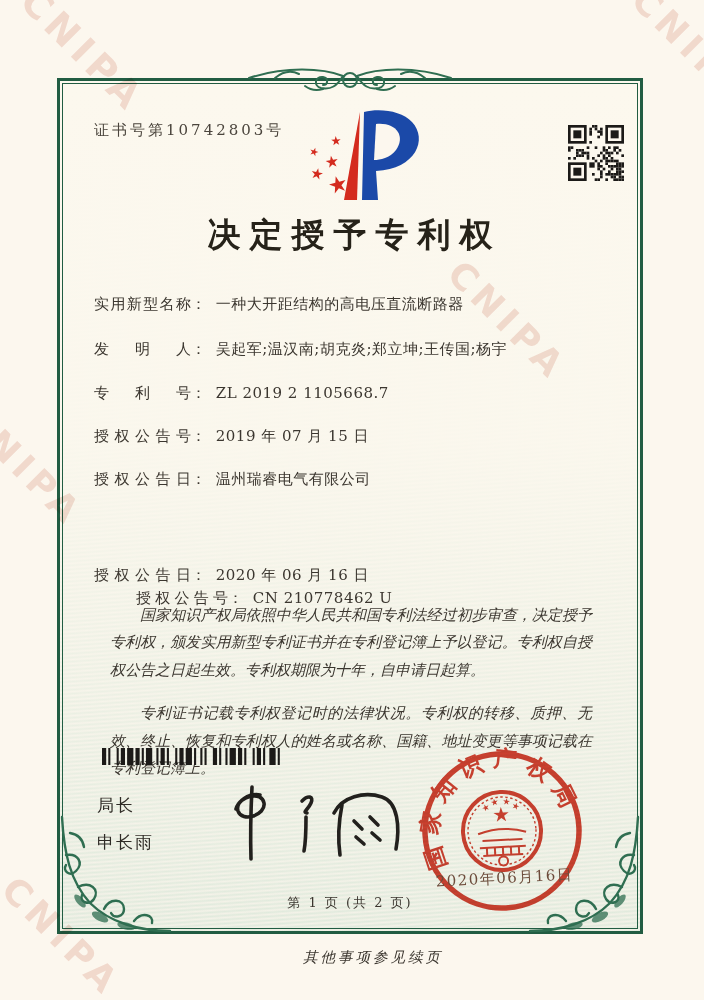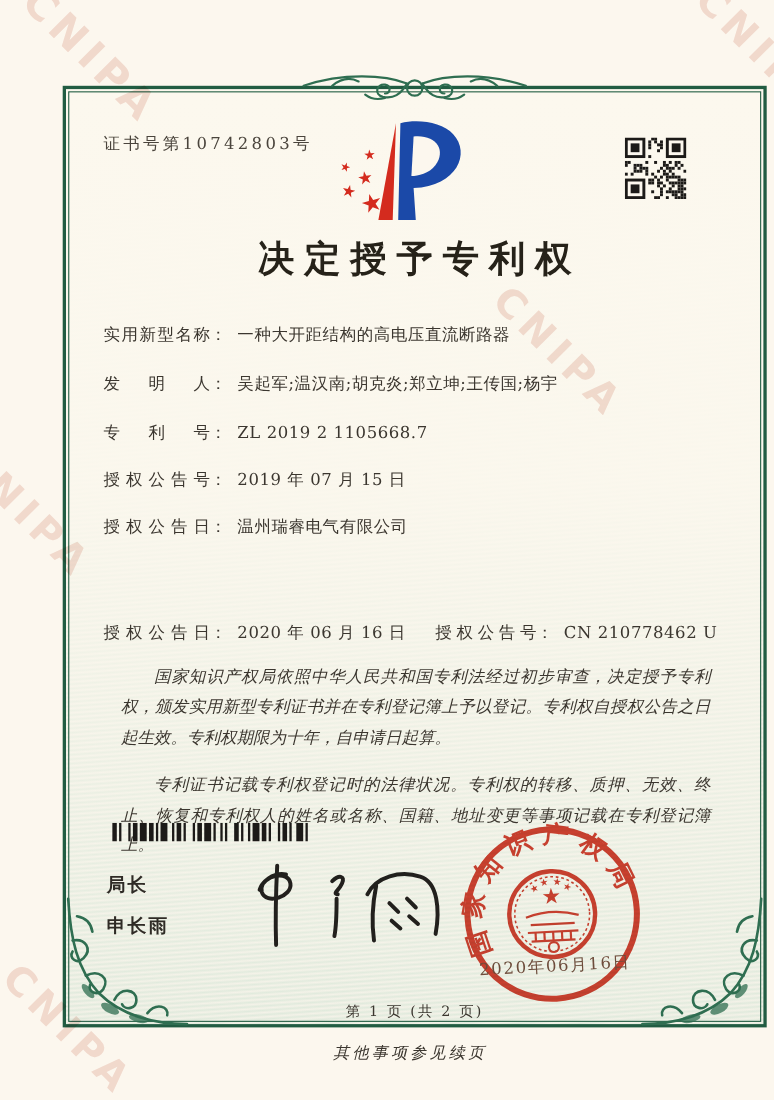--- a/index.html
+++ b/index.html
@@ -13,21 +13,21 @@
   .wm{
     position:absolute;z-index:6;pointer-events:none;
     font-family:"DejaVu Sans","Liberation Sans",sans-serif;
     font-weight:bold;letter-spacing:6px;
     color:var(--watermark-pink,#eac3ba);
     opacity:.5;mix-blend-mode:multiply;
     transform:rotate(45deg);
   }
   
   .frame{
-    position:absolute;left:57px;top:78px;width:640px;height:856px;
+    position:absolute;left:57px;top:78px;width:586px;height:856px;
     border:3px solid var(--border-green,#1d5b40);
     box-sizing:border-box;
     background:
       linear-gradient(180deg, rgba(252,248,238,1) 0%, rgba(252,248,238,.92) 42%,
                       rgba(252,248,238,.45) 75%, rgba(252,248,238,.12) 100%),
       repeating-linear-gradient(176deg, #dcE8da 0px, #f2f1e7 2px, #dce8da 4px);
   }
   .frame::before{
     content:"";position:absolute;inset:2px;border:1px solid var(--border-green,#1d5b40);
     pointer-events:none;
@@ -47,25 +47,25 @@
   .flabel{display:inline-block;width:97px;text-align:justify;text-align-last:justify;vertical-align:top;}
   .fcolon{vertical-align:top;}
   .fvalue{display:inline-block;max-width:412px;vertical-align:top;margin-left:5px;letter-spacing:.5px;}
   .gpair{display:inline-block;}
   .gpair .flabel2{display:inline-block;width:92px;text-align:justify;text-align-last:justify;vertical-align:top;}
   
   .body-text{position:absolute;left:34px;right:32px;top:505px;font-size:15px;line-height:1.83;text-align:justify;color:#3b362f;}
   .body-text p{margin:16px;text-indent:2em;font-style:italic;}
   
   .barcode{position:absolute;left:42px;top:667px;width:182px;height:17px;}
-  .signer{position:absolute;left:37px;top:716px;font-family:"DejaVu Sans","Liberation Sans",sans-serif;font-size:17px;color:#2f2b26;line-height:1;font-weight:bold;}
+  .signer{position:absolute;left:37px;top:716px;font-family:"DejaVu Sans","Liberation Sans",sans-serif;font-size:17px;color:#2f2b26;line-height:1;}
   .signer div{margin-bottom:20px;letter-spacing:2px;}
   .signature{position:absolute;left:146px;top:702px;width:210px;height:92px;}
   .seal{position:absolute;left:354px;top:662px;width:176px;height:176px;z-index:7;mix-blend-mode:multiply;opacity:.94;transform:rotate(-3deg);}
-  .pageinfo{position:absolute;left:0;right:0;top:830px;text-align:center;font-size:13px;letter-spacing:2px;color:#3b362f;}
+  .pageinfo{position:absolute;left:0;right:0;top:813px;text-align:center;font-size:13px;letter-spacing:2px;color:#3b362f;}
   .contnote{position:absolute;left:0;right:0;top:948px;text-align:center;font-size:14.5px;letter-spacing:3px;color:#3b362f;font-style:italic;z-index:2;padding-left:42px;}
 </style>
 </head>
 <body>
 
 <div class="wm" style="left:4px;top:28px;font-size:38px;">CNIPA</div>
 <div class="wm" style="left:616px;top:26px;font-size:36px;">CNIPA</div>
 <div class="wm" style="left:432px;top:300px;font-size:36px;">CNIPA</div>
 <div class="wm" style="left:-52px;top:446px;font-size:36px;">CNIPA</div>
 <div class="wm" style="left:-14px;top:916px;font-size:36px;">CNIPA</div>
@@ -272,21 +272,21 @@
   </div>
   <div class="frow" style="top:387px">
     <span class="flabel">授权公告日</span><span class="fcolon">：</span>
     <span class="fvalue">温州瑞睿电气有限公司</span>
   </div>
   <div class="frow" style="top:483px">
     <span class="gpair">
       <span class="flabel">授权公告日</span><span class="fcolon">：</span>
       <span class="fvalue">2020 年 06 月 16 日</span>
     </span>
-    <span class="gpair" style="margin-left:22px">
+    <span class="gpair" style="margin-left:42px">
       <span class="flabel2">授权公告号</span><span class="fcolon">：</span>
       <span class="fvalue">CN 210778462 U</span>
     </span>
   </div>
 
   <div class="body-text">
     <p>国家知识产权局依照中华人民共和国专利法经过初步审查，决定授予专利权，颁发实用新型专利证书并在专利登记簿上予以登记。专利权自授权公告之日起生效。专利权期限为十年，自申请日起算。</p>
     <p>专利证书记载专利权登记时的法律状况。专利权的转移、质押、无效、终止、恢复和专利权人的姓名或名称、国籍、地址变更等事项记载在专利登记簿上。</p>
   </div>
 

